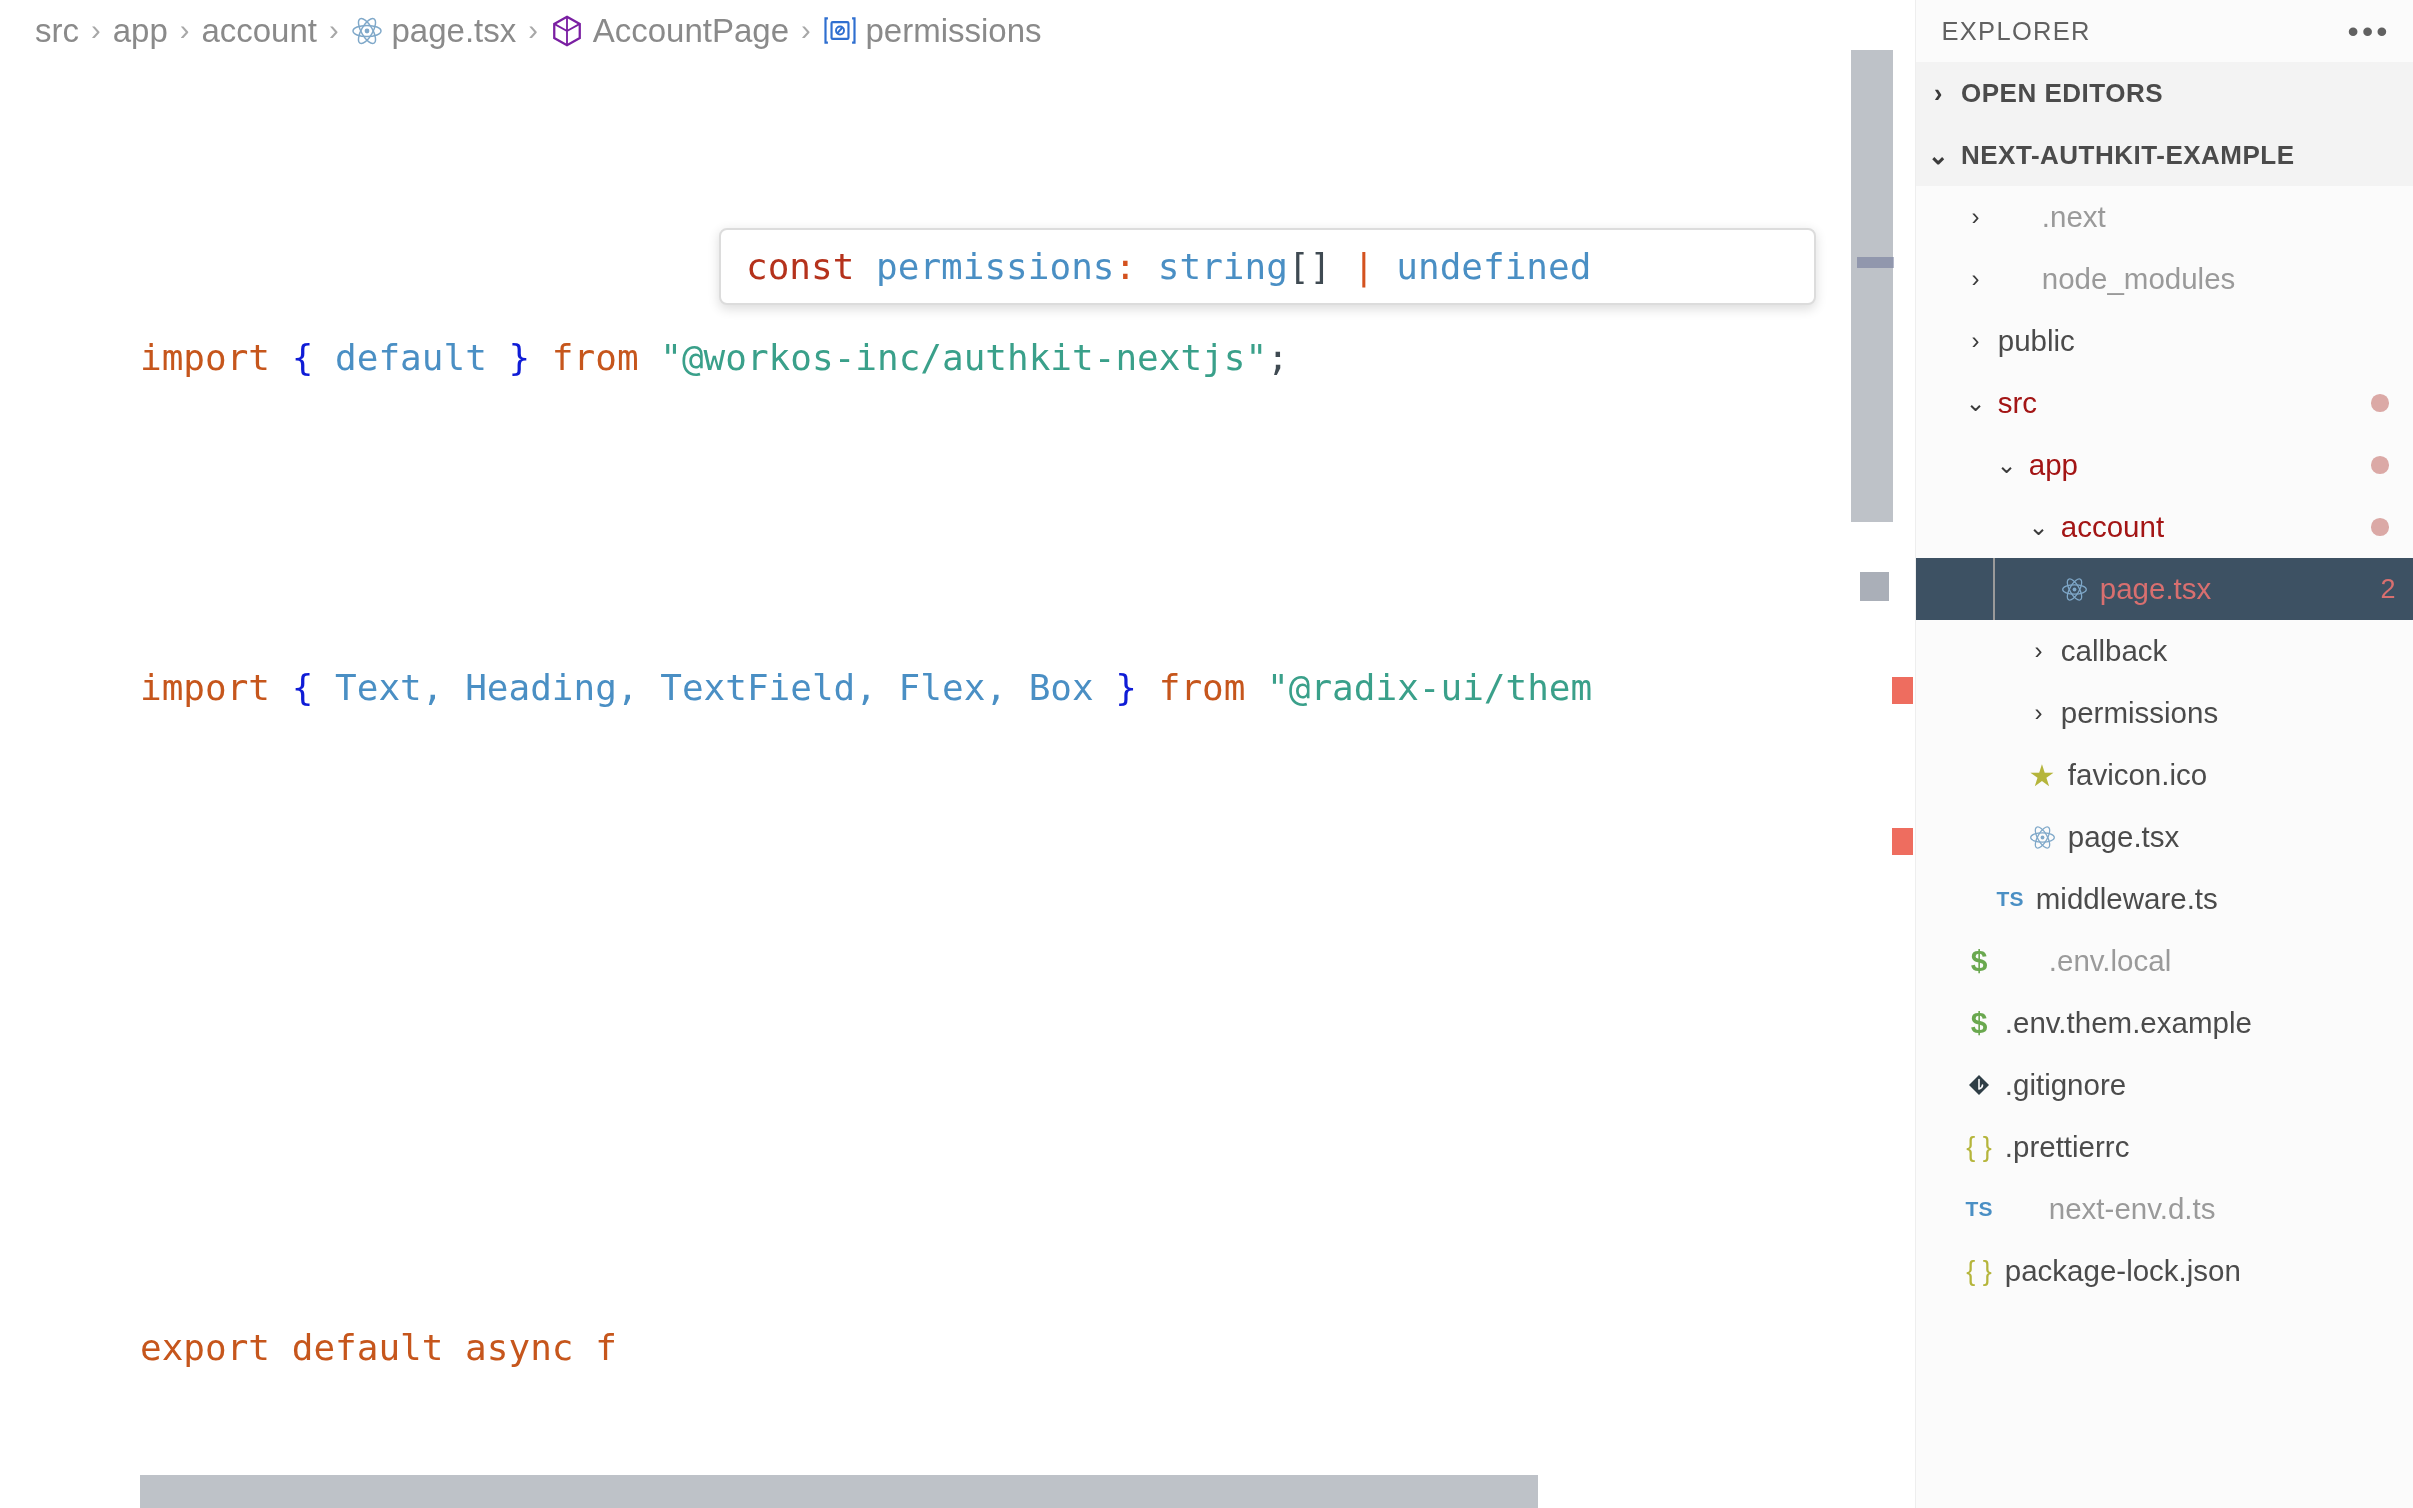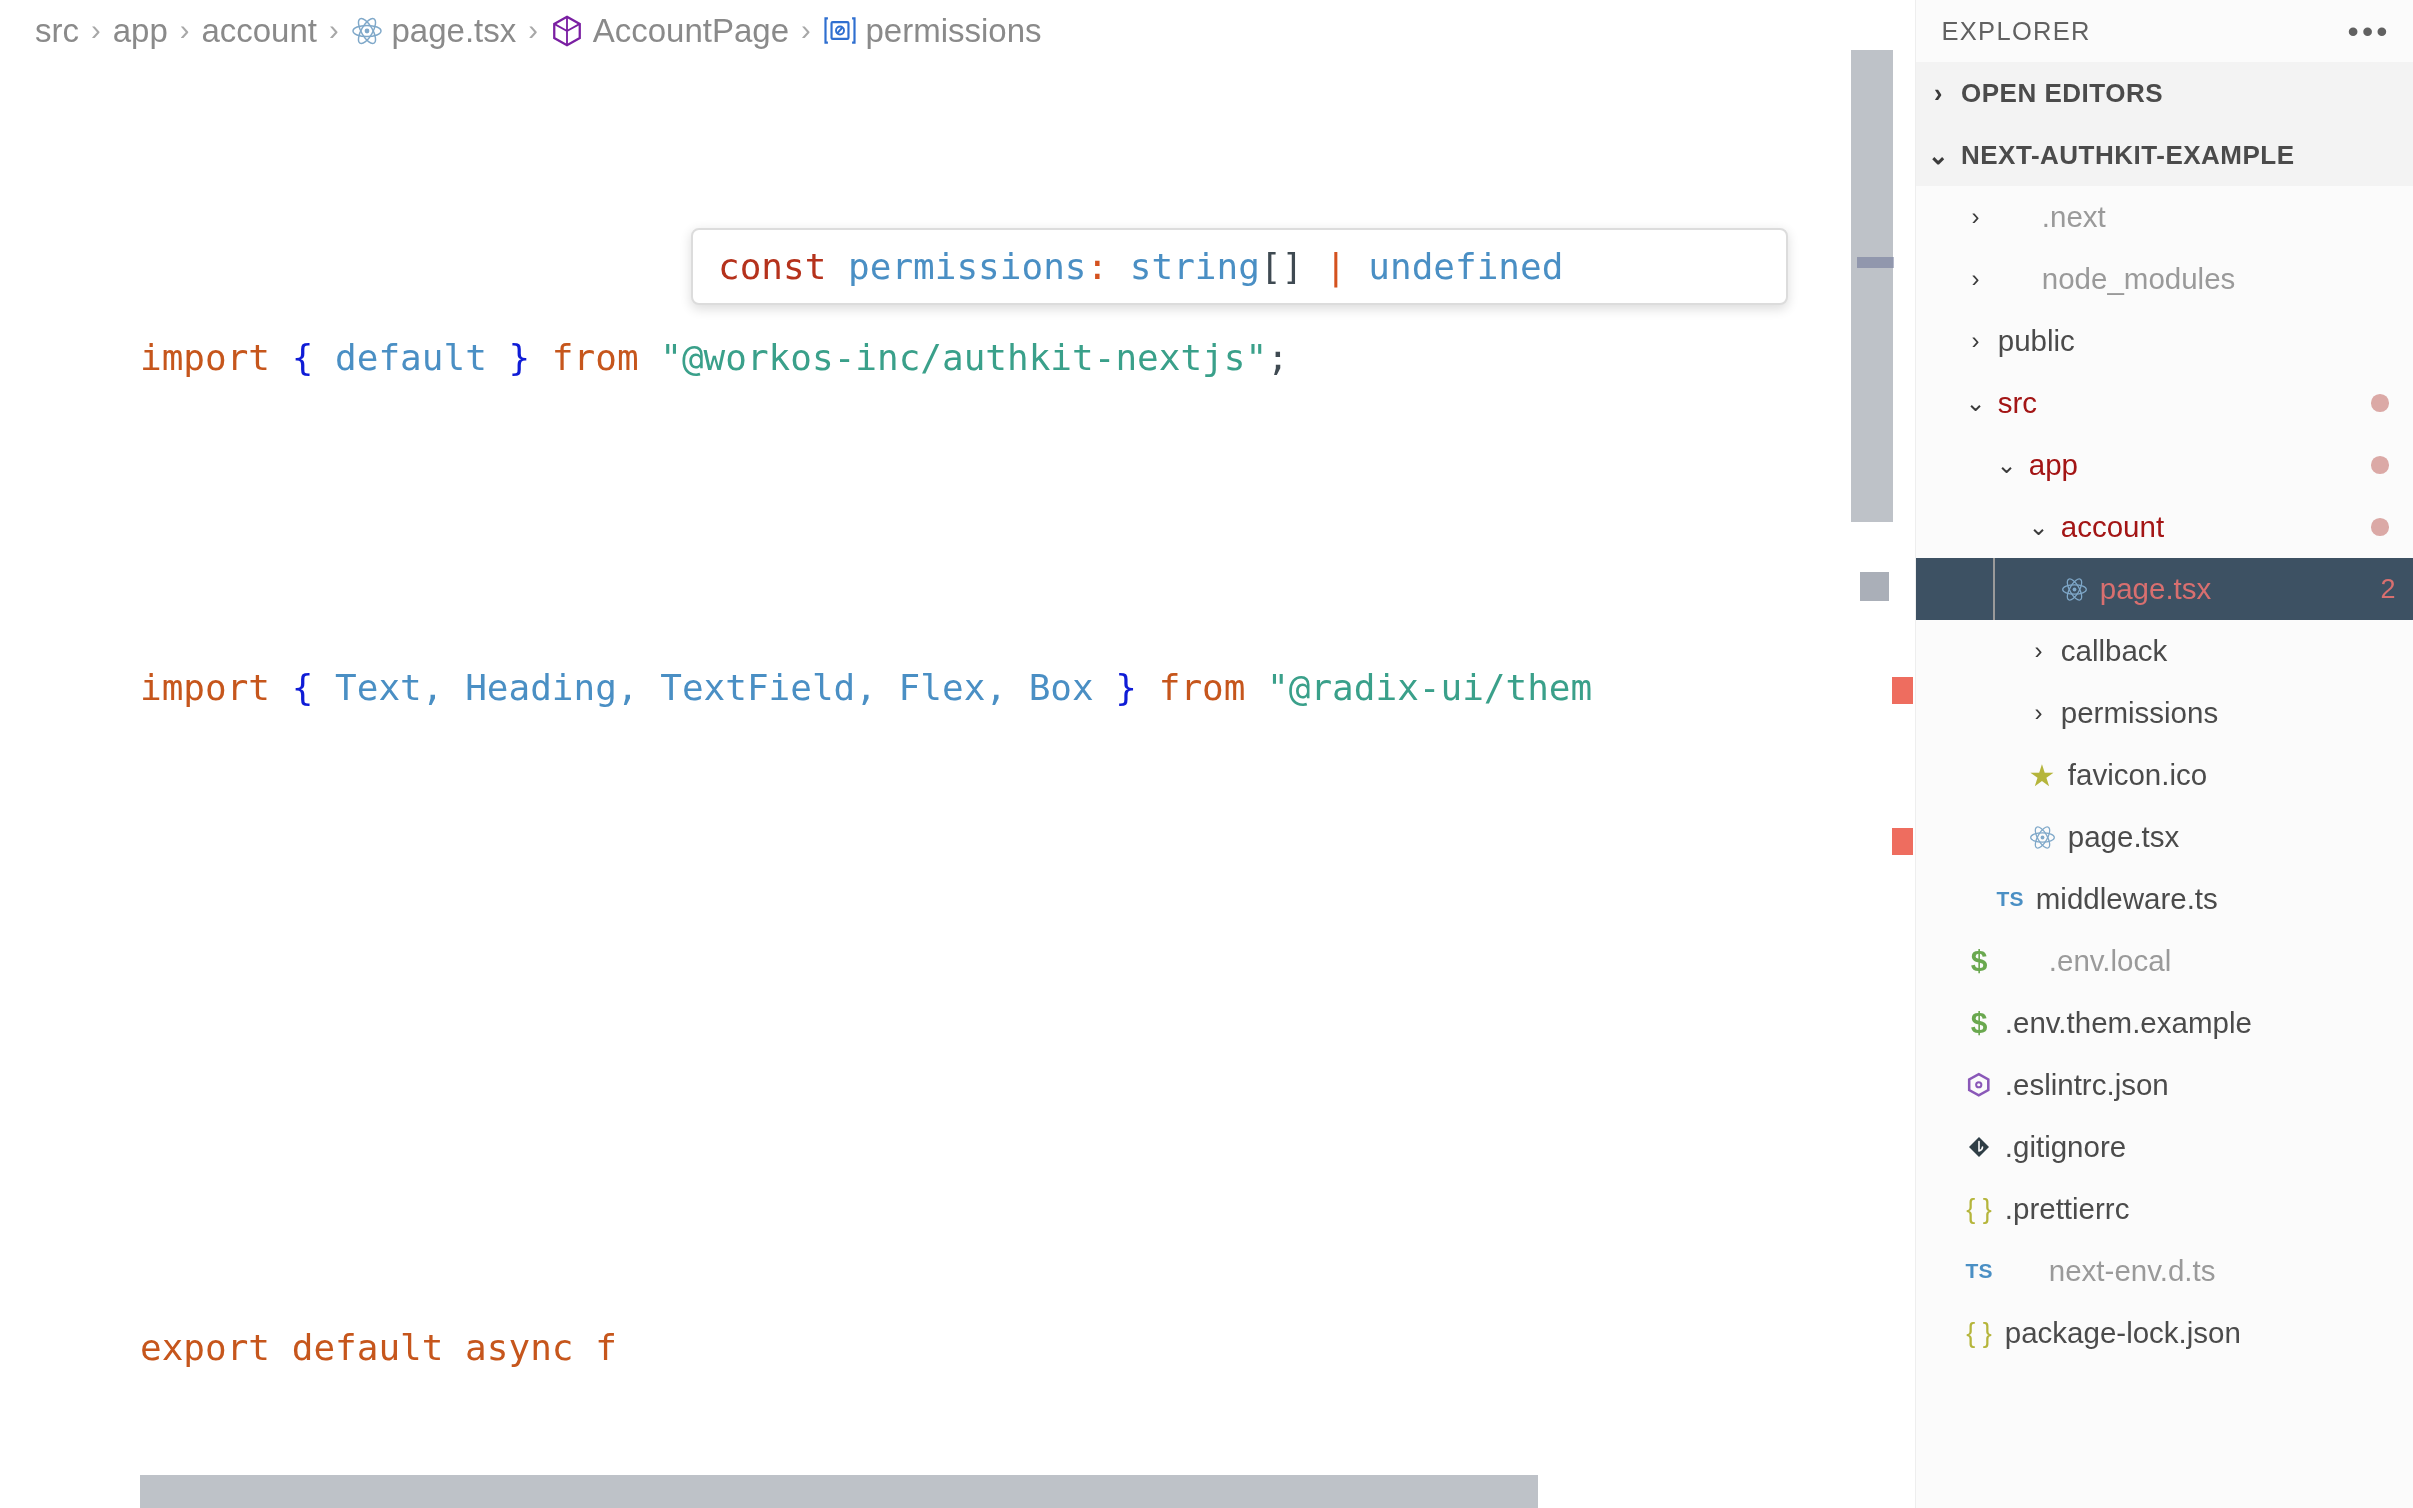--- a/index.html
+++ b/index.html
@@ -45,21 +45,21 @@
   
   .kw      { color:#c6561c;text-align:right; }       
   .brace   { color:#0f1cd6; }       
   .ident   { color:#4a8fc4; }       
   .str     { color:#3aa08a; }       
   .punc    { color:#3f4a52; }
   .plain   { color:#2f3e4d; }
 
   
   #hover {
-    position:absolute; left:691px; top:228px;
+    position:absolute; left:719px; top:228px;
     width:1097px; height:77px;
     background:#ffffff;
     border:2.4px solid #dcdcdc;
     border-radius:8px;
     box-shadow:0 3.2px 11.2px rgba(0,0,0,0.14);
     display:flex; align-items:center;
     padding-left:25px;
     font-family:"DejaVu Sans Mono", monospace;
     font-size:36px;
     white-space:pre;
@@ -398,32 +398,20 @@
           <span class="chev" style="width: 0px;"></span>
           <span class="ico">
             <span class="dollar-ico">$</span>
           </span>
           <span class="nm">.env.them.example</span>
         </div>
         <div class="exp-row">
           <span style="flex: 0 0 auto; width: 42px;"></span>
           <span class="chev" style="width: 0px;"></span>
           <span class="ico">
-            <svg width="25.5" height="25.5" viewBox="0 0 24 24">
-              <path d="M12 2 L21 7 L21 17 L12 22 L3 17 L3 7 Z" fill="none" stroke="#8a58b8" stroke-width="2.4"></path>
-              <circle cx="12" cy="12" r="3.4" fill="#8a58b8"></circle>
-              <circle cx="12" cy="12" r="1.5" fill="#fbfbfb"></circle>
-            </svg>
-          </span>
-          <span class="nm">.eslintrc.json</span>
-        </div>
-        <div class="exp-row">
-          <span style="flex: 0 0 auto; width: 42px;"></span>
-          <span class="chev" style="width: 0px;"></span>
-          <span class="ico">
             <svg width="24" height="24" viewBox="0 0 24 24">
               <path d="M12 2 L22 12 L12 22 L2 12 Z" fill="#2f3e46"></path>
               <path d="M12 6.5 L12 16 M12 16 c0 0 3.5-1 3.5-4" stroke="#fbfbfb" stroke-width="1.6" fill="none" stroke-linecap="round"></path>
             </svg>
           </span>
           <span class="nm">.gitignore</span>
         </div>
         <div class="exp-row">
           <span style="flex: 0 0 auto; width: 42px;"></span>
           <span class="chev" style="width: 0px;"></span>

